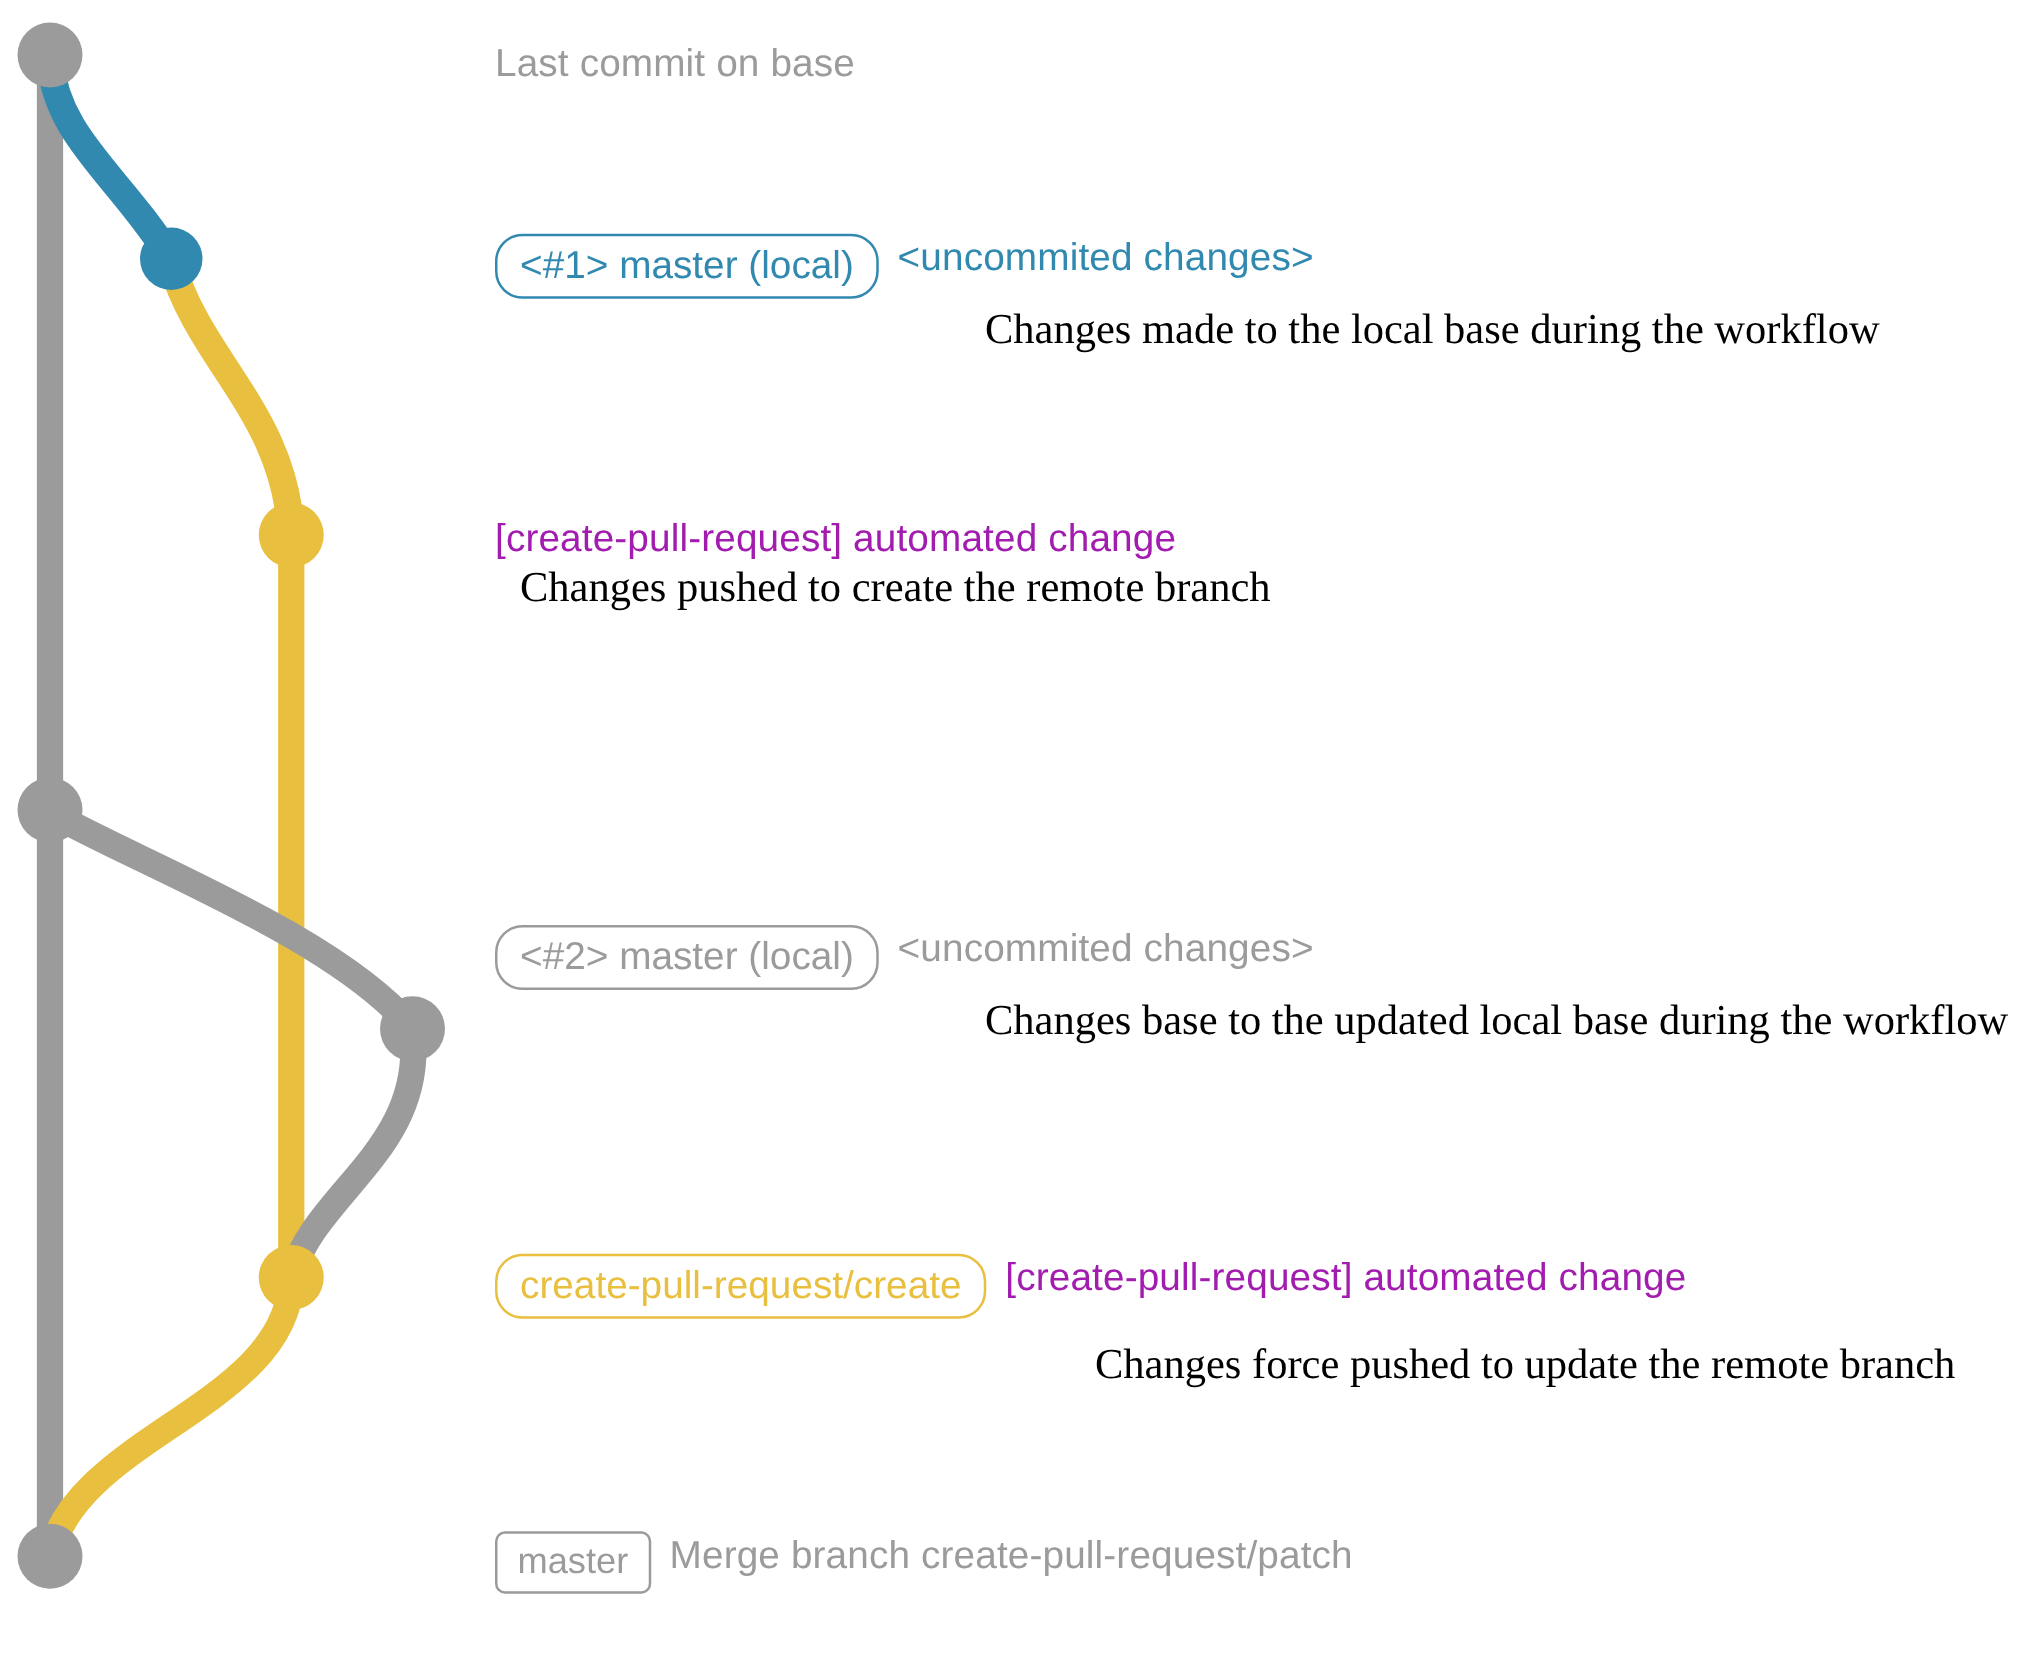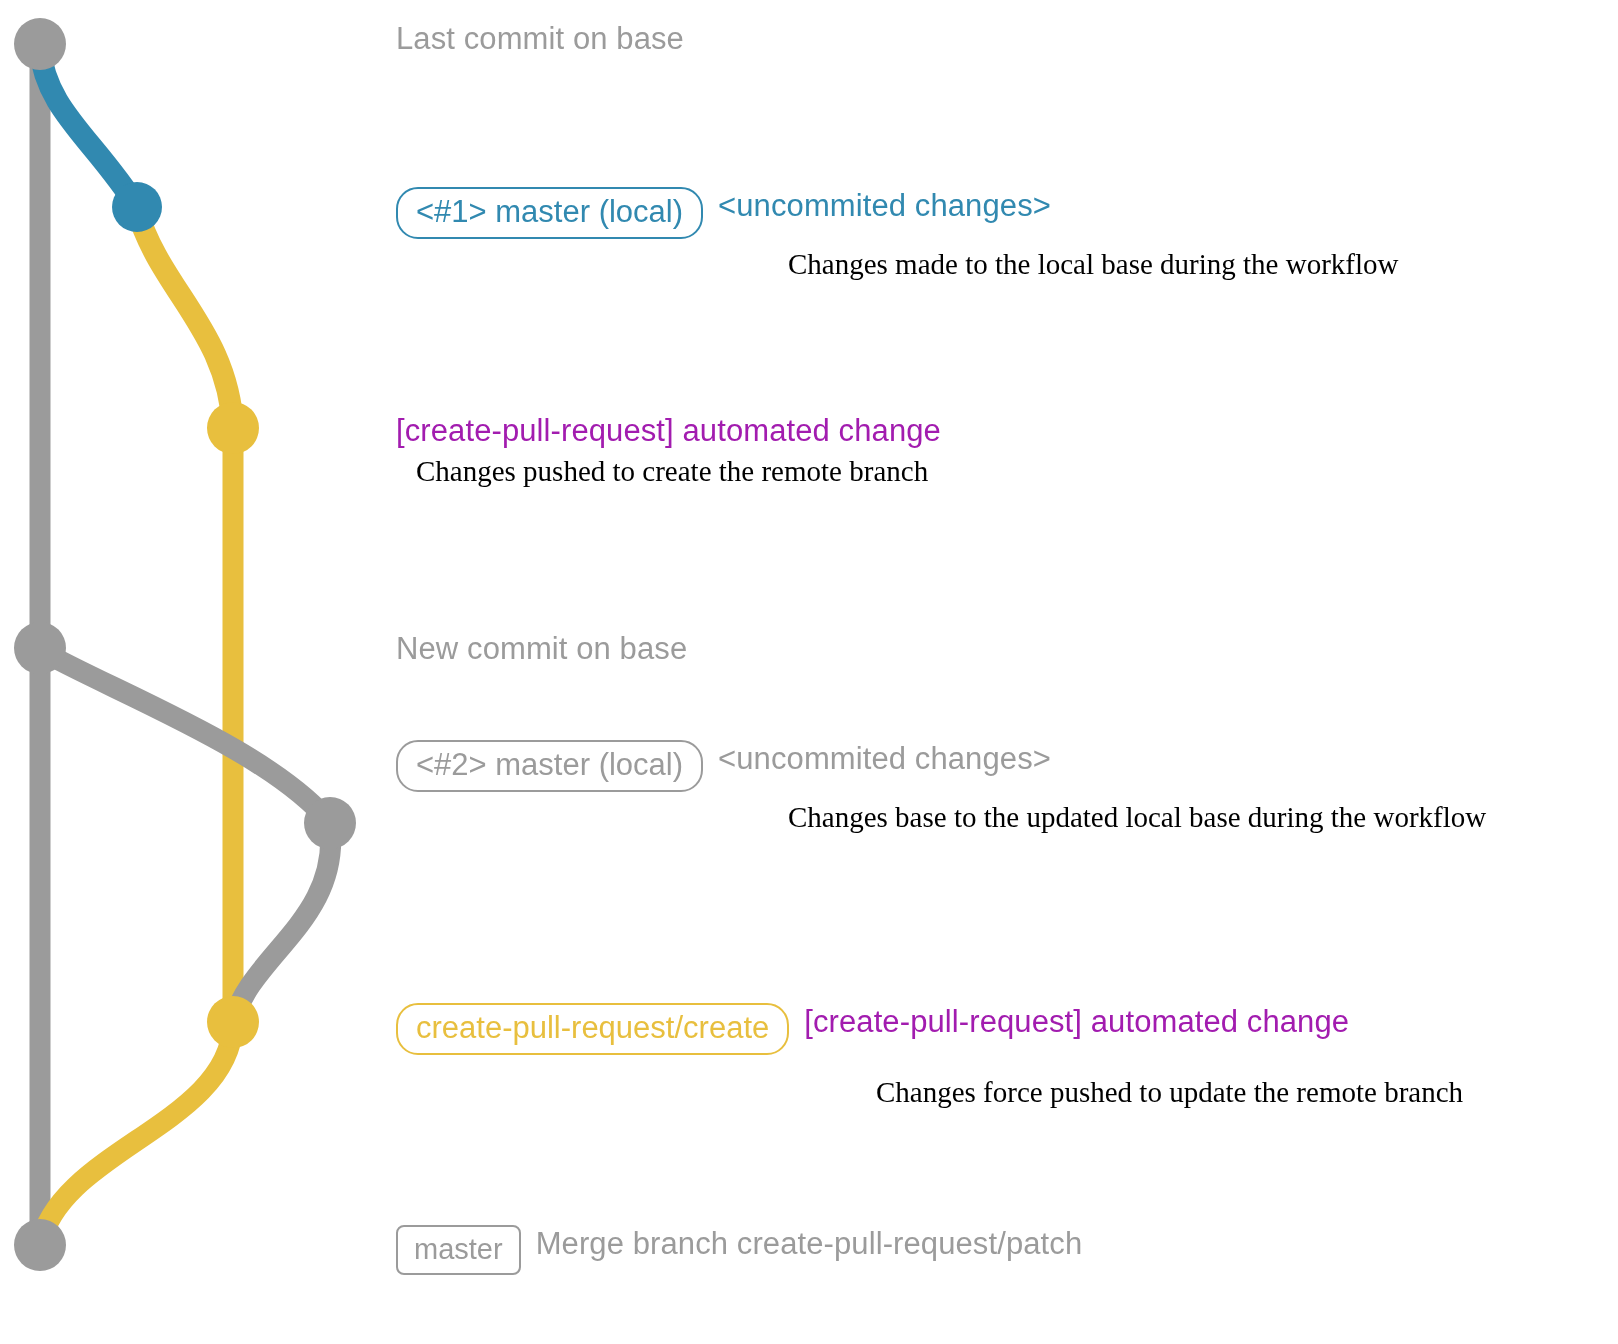--- a/index.html
+++ b/index.html
@@ -34,21 +34,21 @@
     font-size: 31px;
     line-height: 38px;
     white-space: nowrap;
     letter-spacing: 0.1px;
   }
   .title-gray  { color: #9b9b9b; }
   .title-blue  { color: #3189b0; }
   .title-gold  { color: #a21caf; }
   .desc {
     font-family: "Liberation Serif", serif;
-    font-size: 29px;
+    font-size: 34px;
     line-height: 34px;
     color: #000000;
     white-space: nowrap;
   }
   .badge-row {
     display: flex;
     align-items: flex-start;
     gap: 15px;
     white-space: nowrap;
   }
@@ -96,40 +96,37 @@
 
     <circle cx="40" cy="44" r="26" fill="#9b9b9b"></circle>
     <circle cx="137" cy="207" r="25" fill="#3189b0"></circle>
     <circle cx="233" cy="428" r="26" fill="#e8bf3e"></circle>
     <circle cx="40" cy="648" r="26" fill="#9b9b9b"></circle>
     <circle cx="330" cy="823" r="26" fill="#9b9b9b"></circle>
     <circle cx="233" cy="1022" r="26" fill="#e8bf3e"></circle>
     <circle cx="40" cy="1245" r="26" fill="#9b9b9b"></circle>
   </svg>
 
-  <div class="row" style="top: 20px;">
+  <div class="row" style="top: 32px;">
     <div class="title-line title-gray">Last commit on base</div>
   </div>
 
   <div class="row" style="top: 187px;">
     <div class="badge-row">
       <span class="badge badge-blue">&lt;#1&gt; master (local)</span>
       <span class="title-line title-blue">&lt;uncommited changes&gt;</span>
     </div>
     <div class="desc sub-indent-1">Changes made to the local base during the workflow</div>
   </div>
 
   <div class="row" style="top: 412px;">
     <div class="title-line title-gold">[create-pull-request] automated change</div>
     <div class="desc sub-indent-2">Changes pushed to create the remote branch</div>
   </div>
 
-  <div class="row" style="top: 630px;">
-    <div class="title-line title-gray">New commit on base</div>
-  </div>
 
   <div class="row" style="top: 740px;">
     <div class="badge-row">
       <span class="badge badge-gray">&lt;#2&gt; master (local)</span>
       <span class="title-line title-gray">&lt;uncommited changes&gt;</span>
     </div>
     <div class="desc sub-indent-3">Changes base to the updated local base during the workflow</div>
   </div>
 
   <div class="row" style="top: 1003px;">

